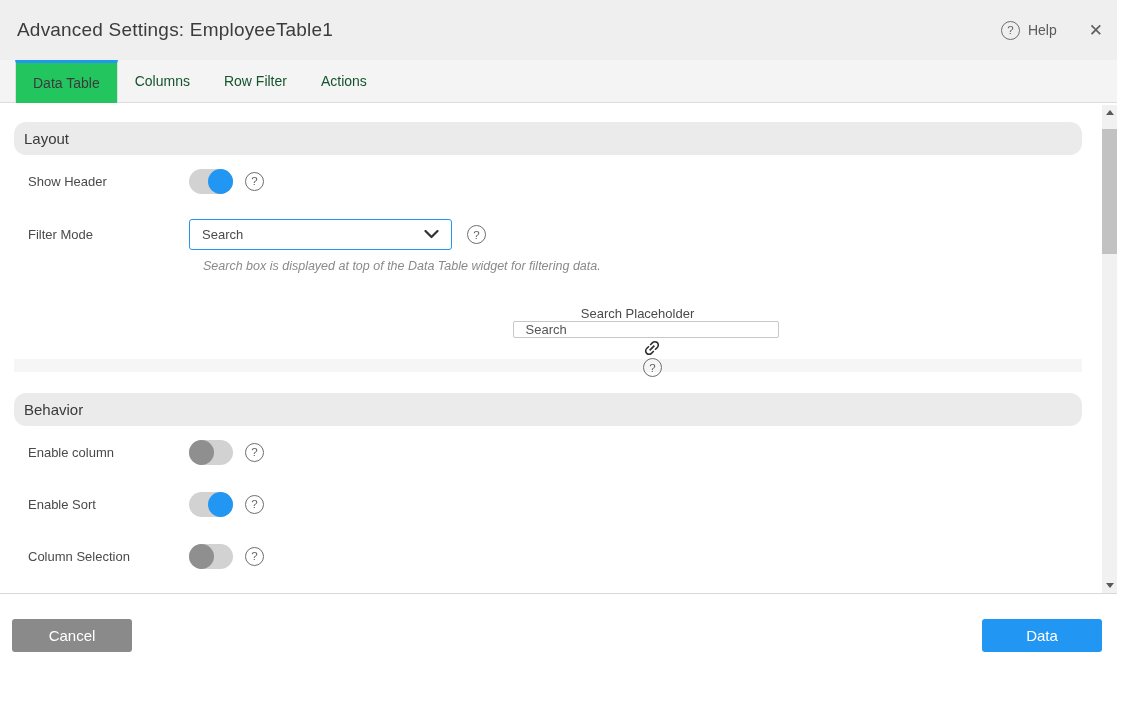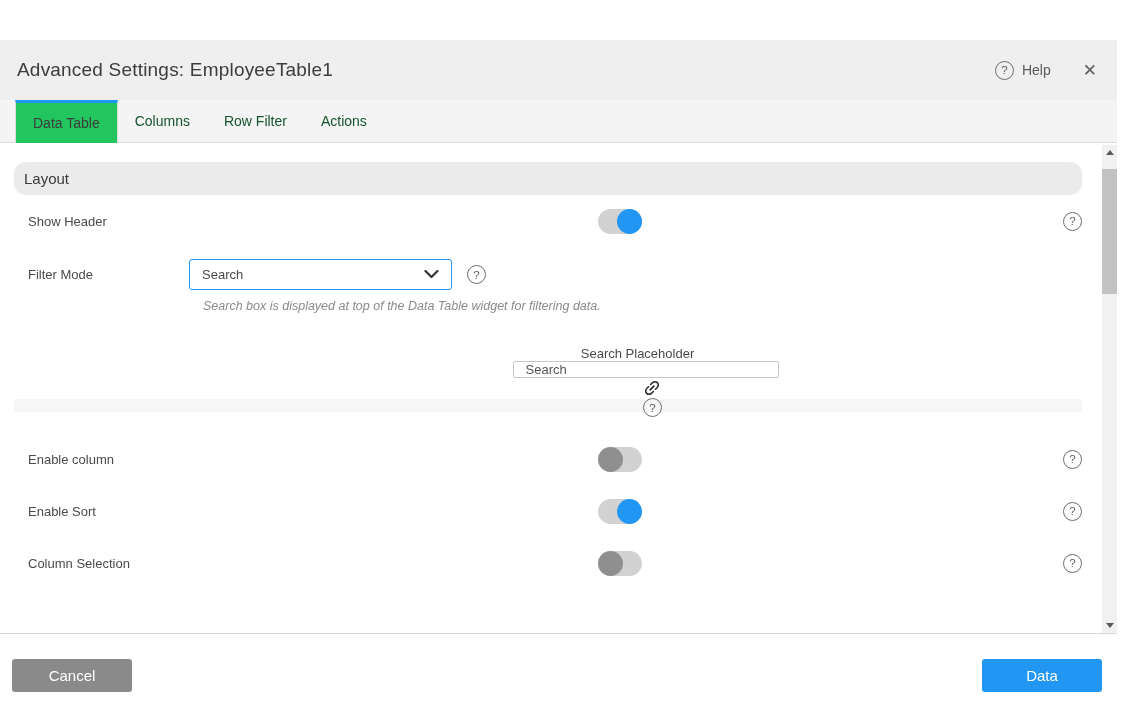--- a/index.html
+++ b/index.html
@@ -1,41 +1,41 @@
 <!DOCTYPE html>
 <html><head>
 <meta charset="utf-8">
 <style>
   * { margin:0; padding:0; box-sizing:border-box; }
   html,body { background:#ffffff; font-family:"Liberation Sans", sans-serif; }
   .page { width:1148px; height:717px; position:relative; background:#fff; overflow:hidden; }
   .dialog { width:1117px; position:relative; }
 
   
-  .dialog-header { height:60px; background:#efefef; display:flex; align-items:center; padding:0 20px 0 17px;margin-top:40px; }
+  .dialog-header { height:60px; background:#efefef; display:flex; align-items:center; padding:0 14px 0 17px; }
   .dialog-title { font-size:19px; color:#3c3c3c; flex:1; letter-spacing:.2px; }
   .help-btn { display:flex; align-items:center; gap:8px; color:#5a5a5a; font-size:14px; cursor:pointer; margin-right:32px; }
   .qmark { display:inline-flex; align-items:center; justify-content:center; width:19px; height:19px;
            border:1px solid #6e6e6e; border-radius:50%; font-size:11.5px; color:#616161; flex:none; }
   .close-x { font-size:17px; color:#5f5f5f; cursor:pointer; line-height:1; }
 
   
   .tab-bar { height:43px; background:#f4f4f4; border-bottom:1px solid #dcdcdc; display:flex; padding-left:15px; }
   .tab { display:flex; align-items:center; padding:0 17px; font-size:14px; color:#14532d; cursor:pointer; }
   .tab.active { background:#22c55e; color:#3c3c3c; border-top:3px solid #2196f3;
                 border-left:1px solid #dcdcdc; border-right:1px solid #dcdcdc; margin-bottom:-1px; }
 
   
   .scroll-area { position:relative; height:490px; overflow:hidden; padding:19px 35px 0 14px; }
   .section { width:1068px; margin-bottom:21px; }
   .section-header { height:33px; background:#ebebeb; display:flex; align-items:center; padding-left:10px;
                     font-size:15px; color:#3a3a3a;border-radius:12px; }
   .section-footer-strip { height:13px; background:#f6f6f6; }
   .row { display:flex; align-items:center; }
-  .row-h { height:52px;justify-content:space-between; }
+  .row-h { height:52px; }
   .row-label { width:175px; padding-left:14px; font-size:13px; color:#4a4a4a; flex:none; }
   .hint { margin:9px 0 0 189px; font-size:12.5px; font-style:italic; color:#8a8a8a; }
 
   
   .toggle { width:44px; height:25px; border-radius:13px; background:#d2d2d2; position:relative; cursor:pointer; flex:none; }
   .toggle .knob { width:25px; height:25px; border-radius:50%; position:absolute; top:0; }
   .toggle.on  .knob { right:0; background:#2196f3; }
   .toggle.off .knob { left:0; background:#8f8f8f; }
   .ctrl-gap { margin-left:12px; }
 
@@ -131,20 +131,21 @@
               </svg>
           </span>
           <span class="qmark" style="margin-left:14px;">?</span>
         </div>
 
         <div style="height:22px;"></div>
         <div class="section-footer-strip"></div>
       </div>
 
       <div class="section">
+        <div class="section-header">Behavior</div>
 
         <div class="row row-h">
           <div class="row-label">Enable column</div>
           <div class="toggle off">
               <div class="knob"></div>
             </div>
           <span class="qmark ctrl-gap">?</span>
         </div>
 
         <div class="row row-h">

